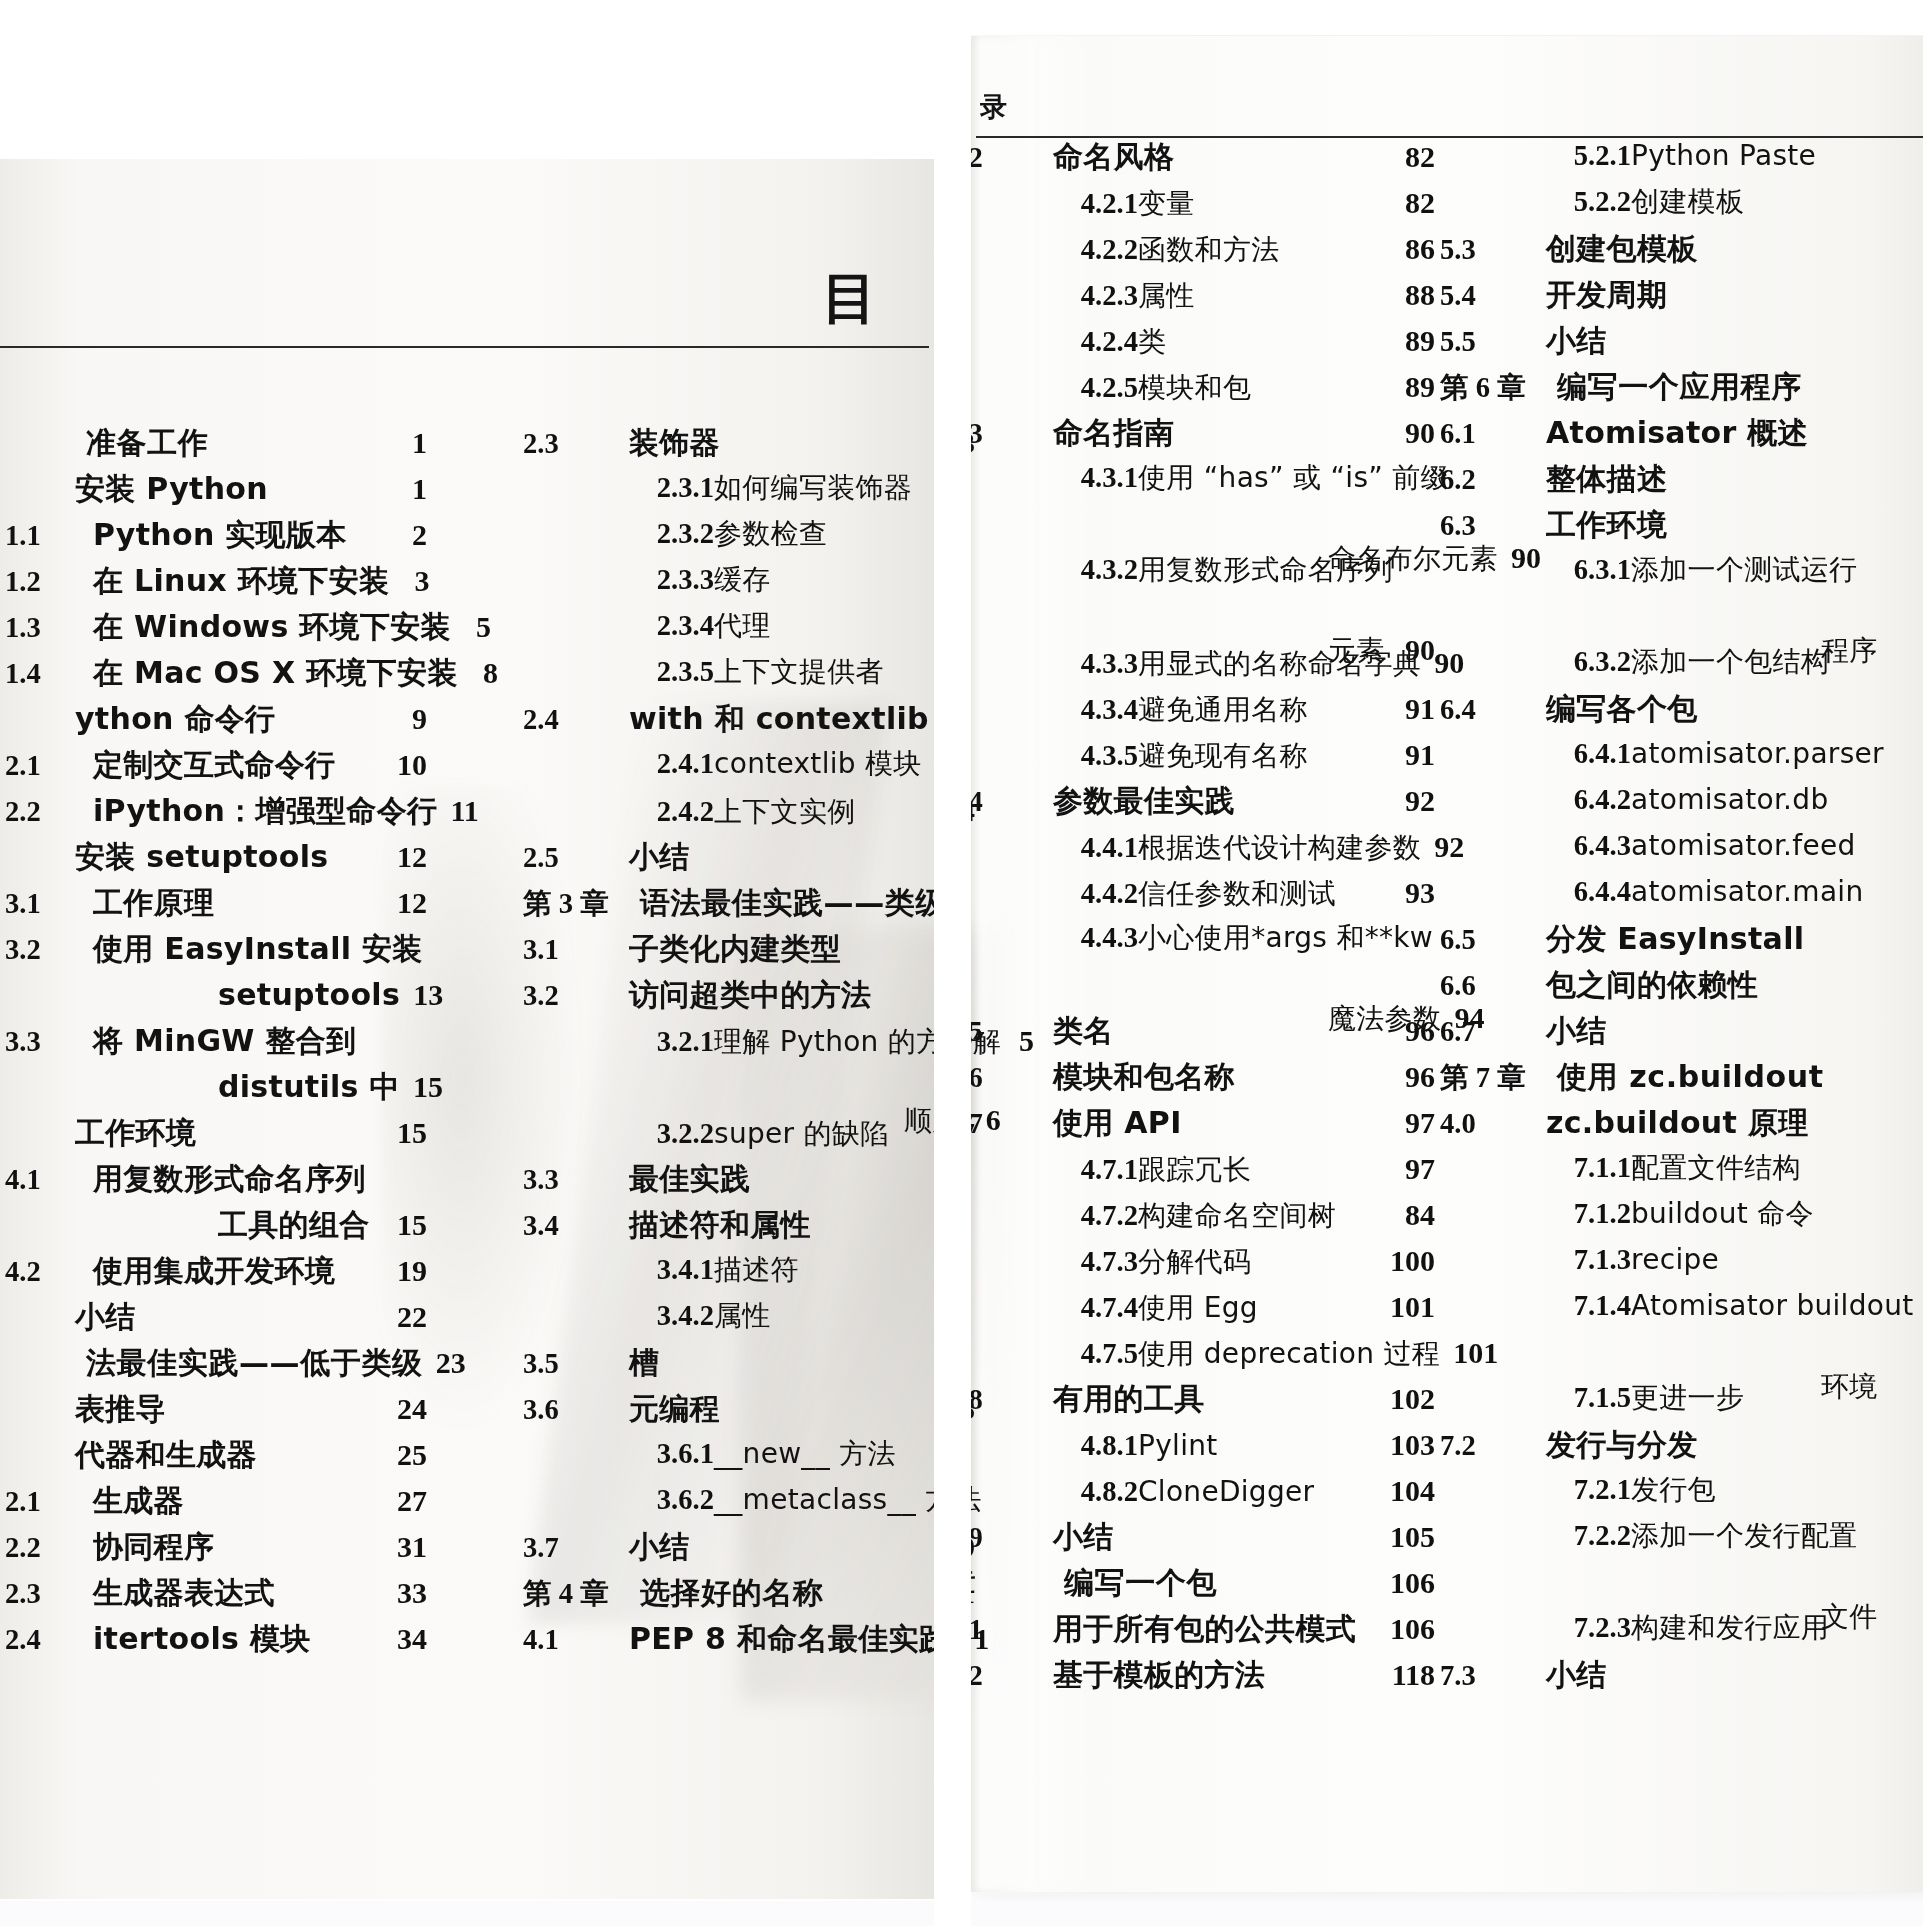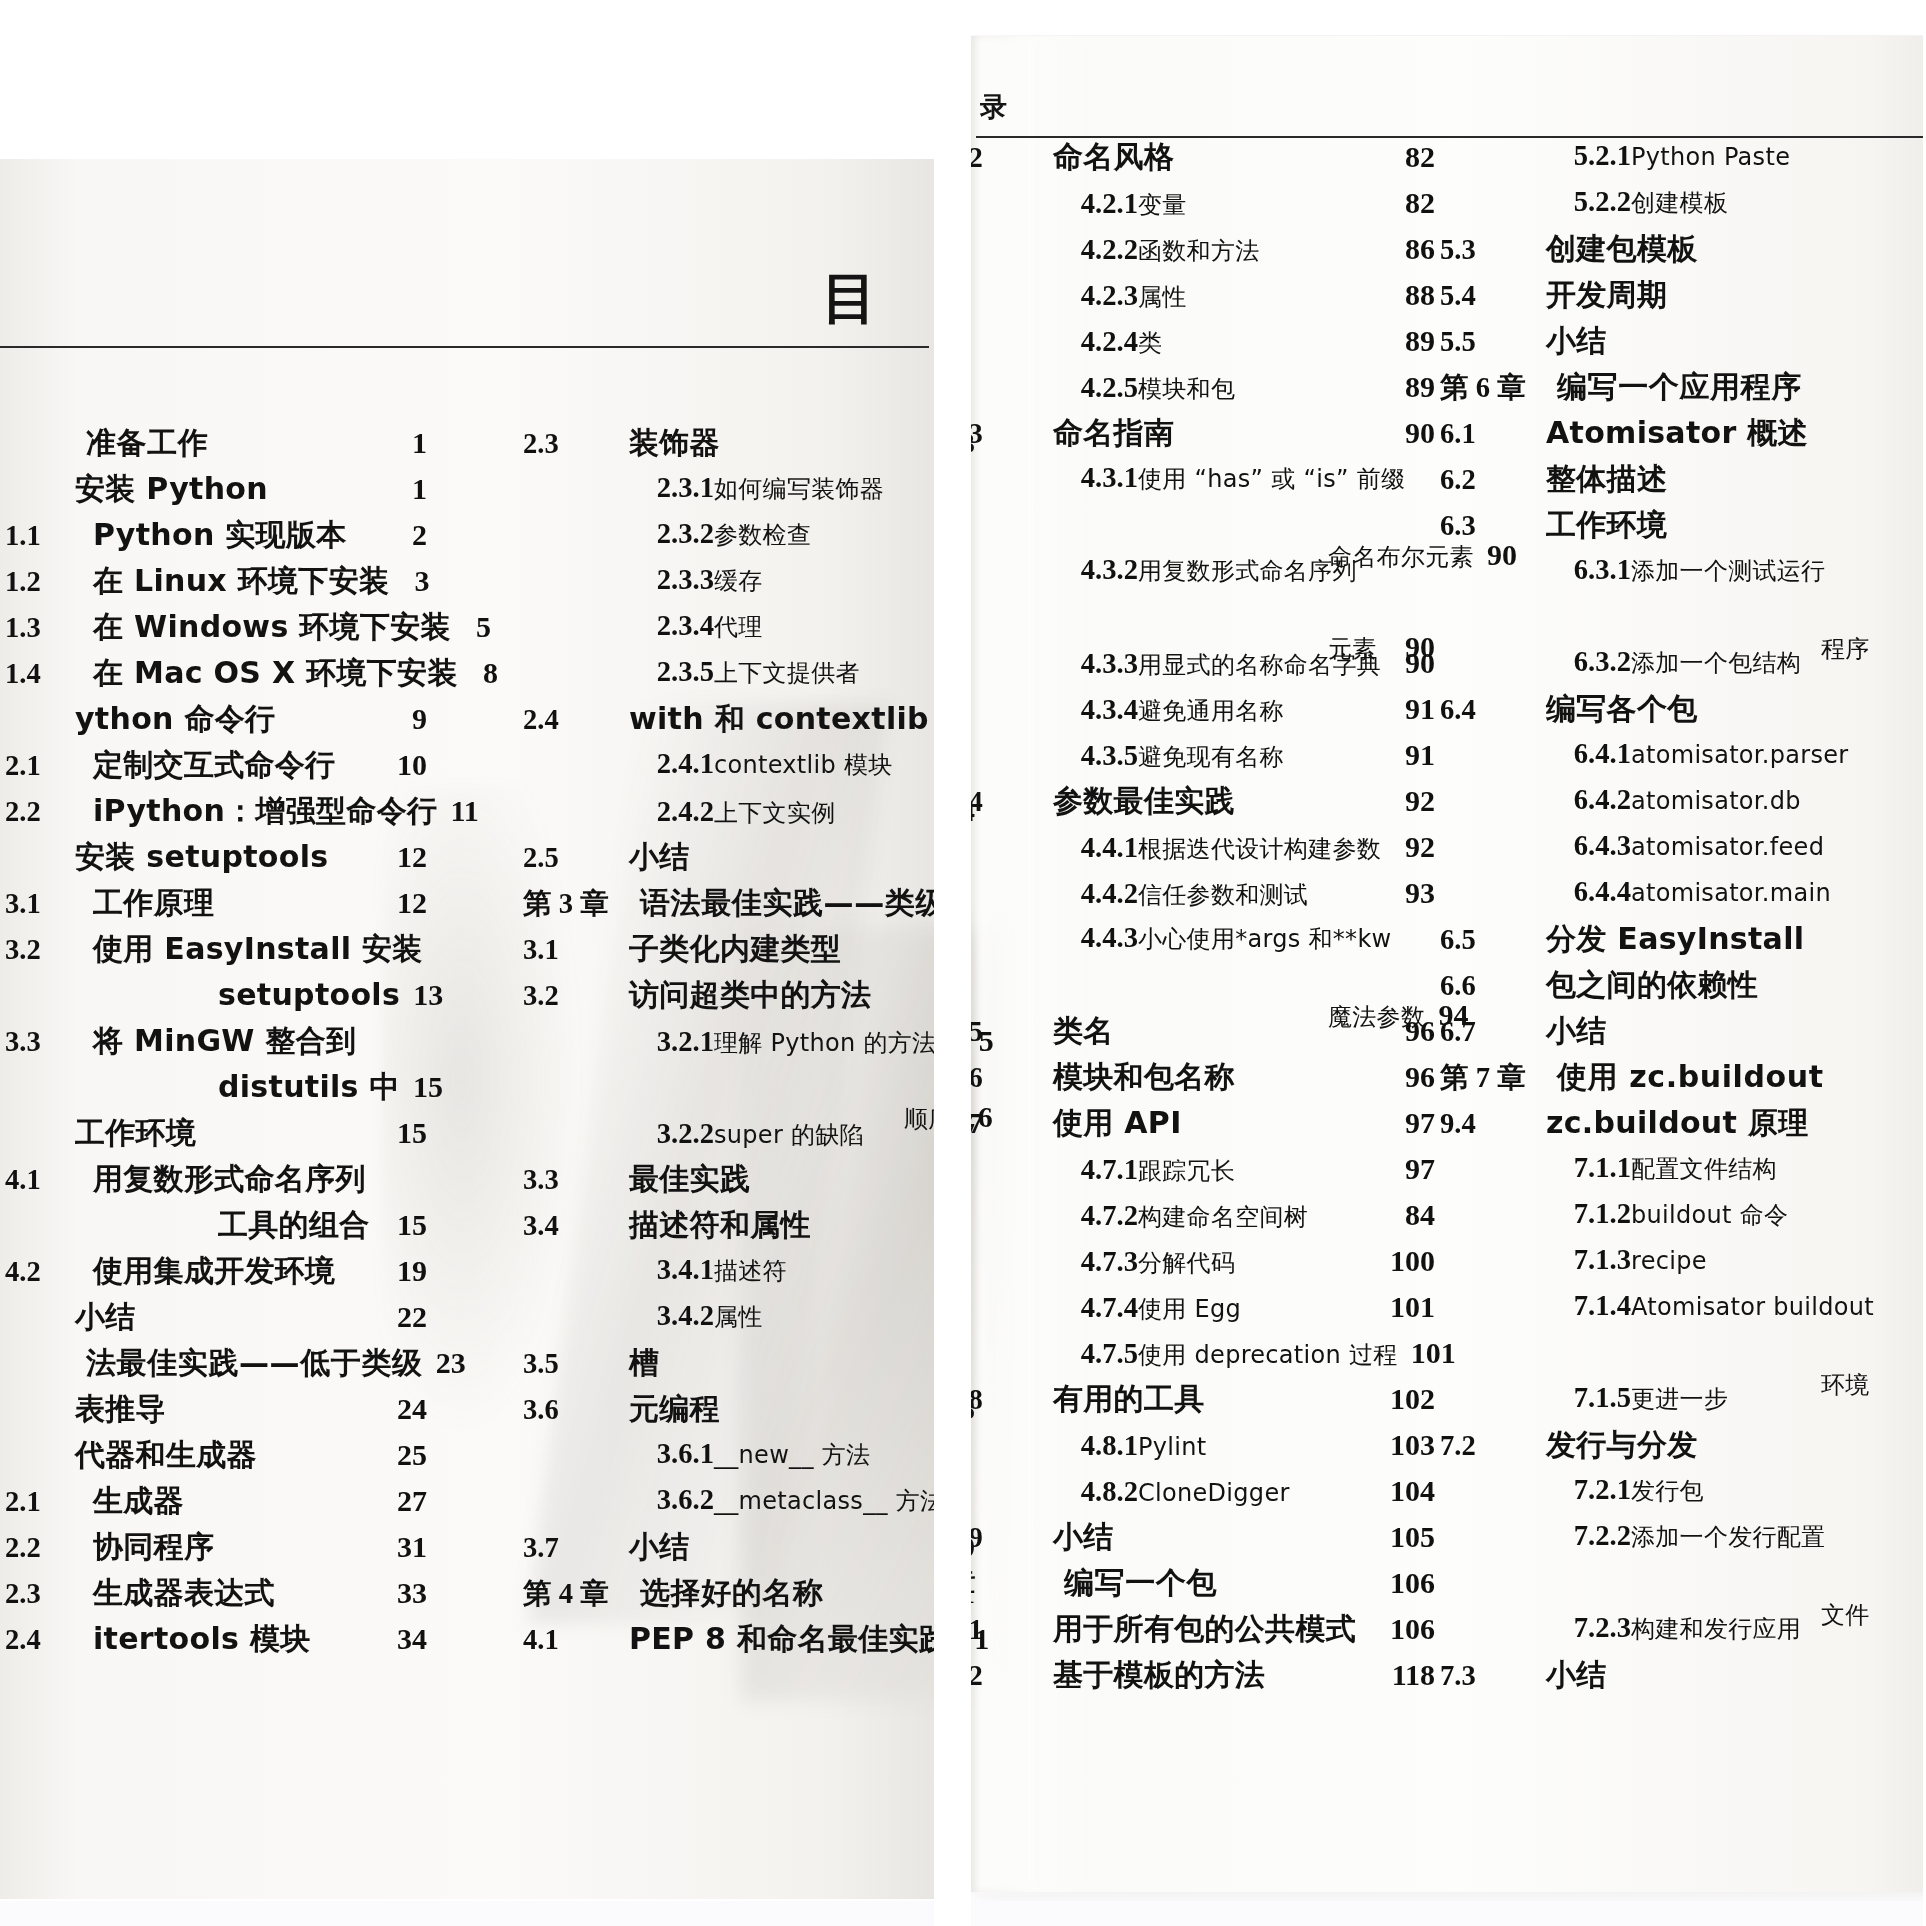--- a/index.html
+++ b/index.html
@@ -103,21 +103,21 @@
 
   .ttl{
     flex:0 0 auto;
     font-size:30px;
     font-weight:600;
     padding-right:6px;
     font-family:"DejaVu Sans","Liberation Sans",sans-serif;
     letter-spacing:0.3px;
     color:#121212;
   }
-  .lvl3 .ttl{ font-size:24px; font-weight:500; }
+  .lvl3 .ttl{ font-size:28px; font-weight:500; }
   .lvl2 .ttl{ font-size:30px; }
   .chap .ttl,.bold .ttl{ font-weight:800; letter-spacing:0.6px; }
 
   .dots{
     flex:1 1 auto;
     overflow:hidden;
     height:1em;
     position:relative;
     margin:0 3.6px;
   }
@@ -814,21 +814,21 @@
       <span class="dots"></span>
       <span class="pg"></span>
     </div>
     <div class="row chap bold lvl1">
       <span class="num">第 7 章</span>
       <span class="ttl">使用 zc.buildout</span>
       <span class="dots"></span>
       <span class="pg"></span>
     </div>
     <div class="row lvl1">
-      <span class="num">9.4</span>
+      <span class="num">4.0</span>
       <span class="ttl">zc.buildout 原理</span>
       <span class="dots"></span>
       <span class="pg"></span>
     </div>
     <div class="row lvl3">
       <span class="num">7.1.1</span>
       <span class="ttl">配置文件结构</span>
       <span class="dots"></span>
       <span class="pg"></span>
     </div>

